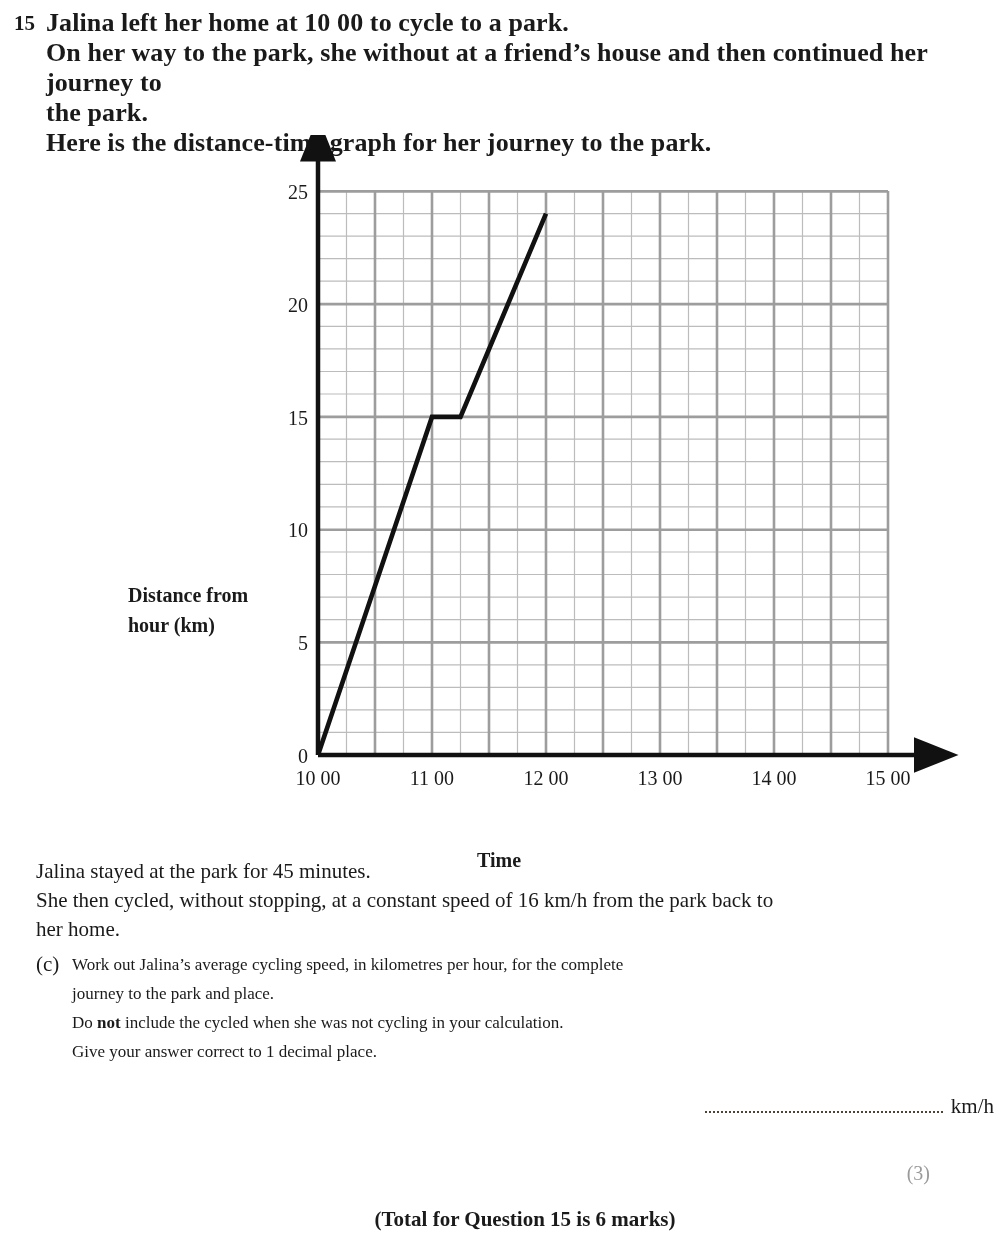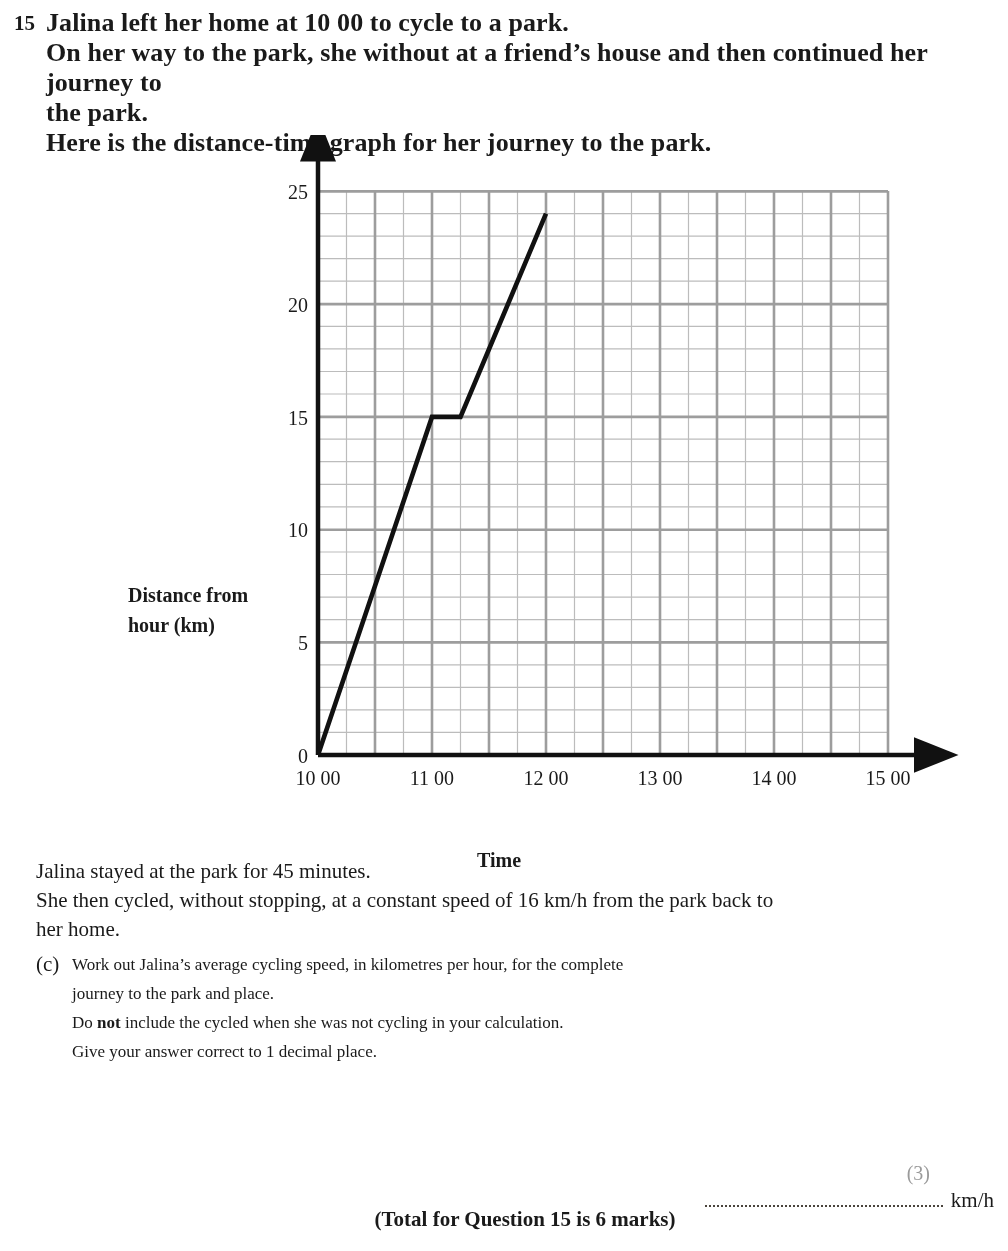--- a/index.html
+++ b/index.html
@@ -115,21 +115,21 @@
     margin: 0;
     font-size: 17px;
     line-height: 29px;
   }
   .part-body b { font-weight: bold; }
 
   
   .answer-row {
     position: absolute;
     left: 0;
-    top: 1188px;
+    top: 1094px;
     width: 1008px;
     display: flex;
     justify-content: flex-end;
     align-items: baseline;
     padding-right: 14px;
     box-sizing: border-box;
   }
   .dotted-line {
     display: inline-block;
     width: 238px;

